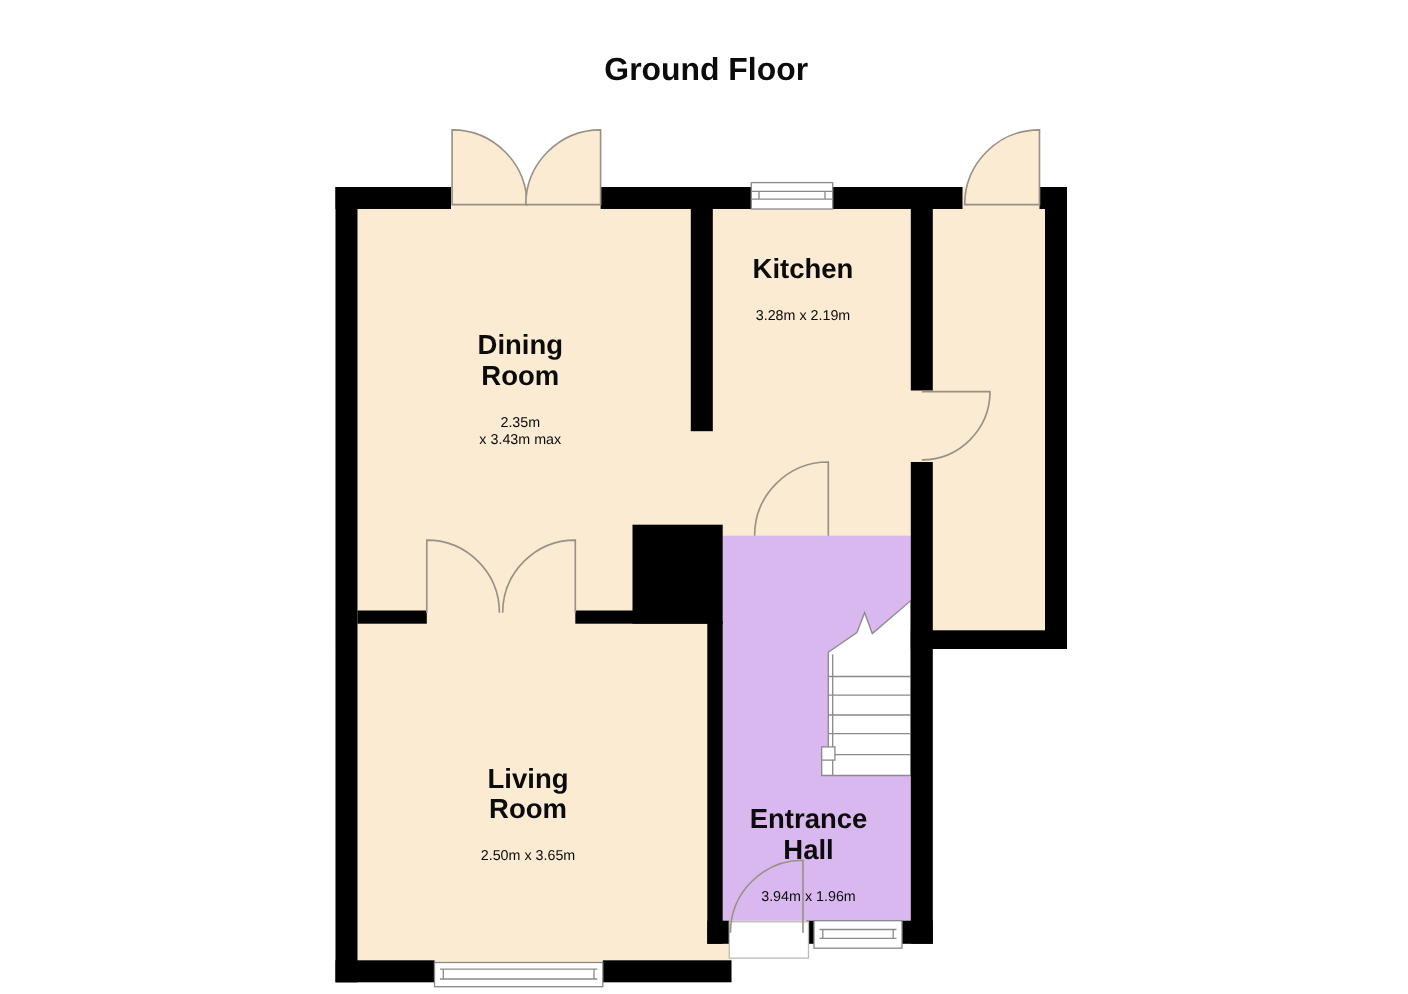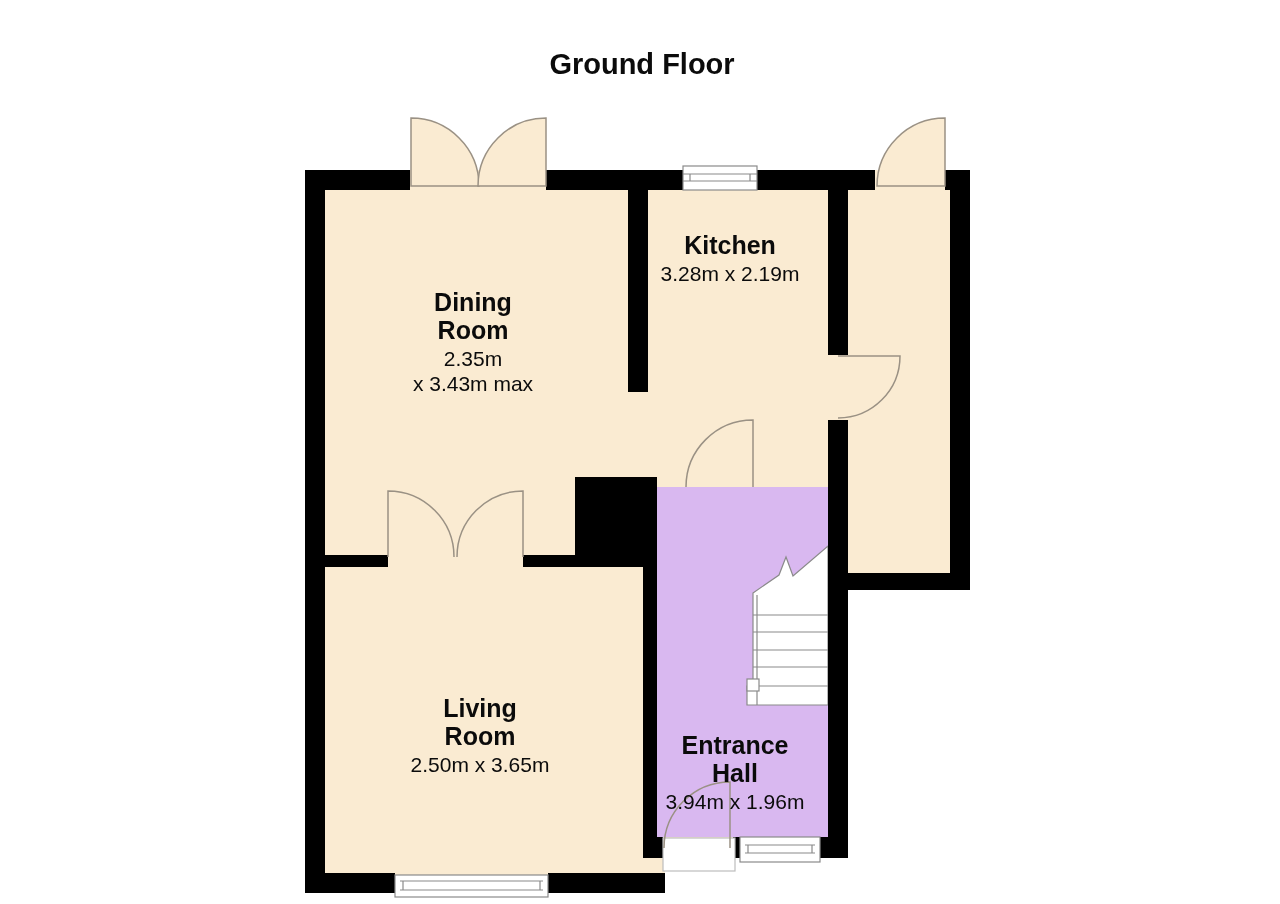--- a/index.html
+++ b/index.html
@@ -32,21 +32,21 @@
     position:absolute;left:642px;top:48px;
     transform:translateX(-50%);
     font-size:29px;font-weight:bold;color:var(--text);
     white-space:nowrap;
   }
   .room-label{
     position:absolute;transform:translateX(-50%);
     text-align:center;color:var(--text);
   }
   .room-name{font-size:25px;font-weight:bold;line-height:1.12;white-space:pre-line;}
-  .room-dims{font-size:21px;line-height:1.2;white-space:pre-line;margin-top:2px;}
+  .room-dims{font-size:13px;line-height:1.2;white-space:pre-line;margin-top:20px;}
 </style>
 </head>
 <body>
 
 <div id="canvas">
 
   <div class="page-title">Ground Floor</div>
 
   <svg id="plan-svg" width="1280" height="904" viewBox="0 0 1280 904">
 
@@ -120,21 +120,21 @@
       <g>
         <rect class="win" x="740" y="837" width="80" height="25"></rect>
         <line class="winline" x1="745" y1="845" x2="815" y2="845"></line>
         <line class="winline" x1="745" y1="853" x2="815" y2="853"></line>
         <line class="winline" x1="748" y1="845" x2="748" y2="853"></line>
         <line class="winline" x1="812" y1="845" x2="812" y2="853"></line>
       </g>
     </g>
   </svg>
 
-  <div class="room-label" style="left:473px;top:288px">
+  <div class="room-label" style="left:473px;top:300px">
     <div class="room-name">Dining
 Room</div>
     <div class="room-dims">2.35m
 x 3.43m max</div>
   </div>
 
   <div class="room-label" style="left:730px;top:231px">
     <div class="room-name">Kitchen</div>
     <div class="room-dims">3.28m x 2.19m</div>
   </div>

